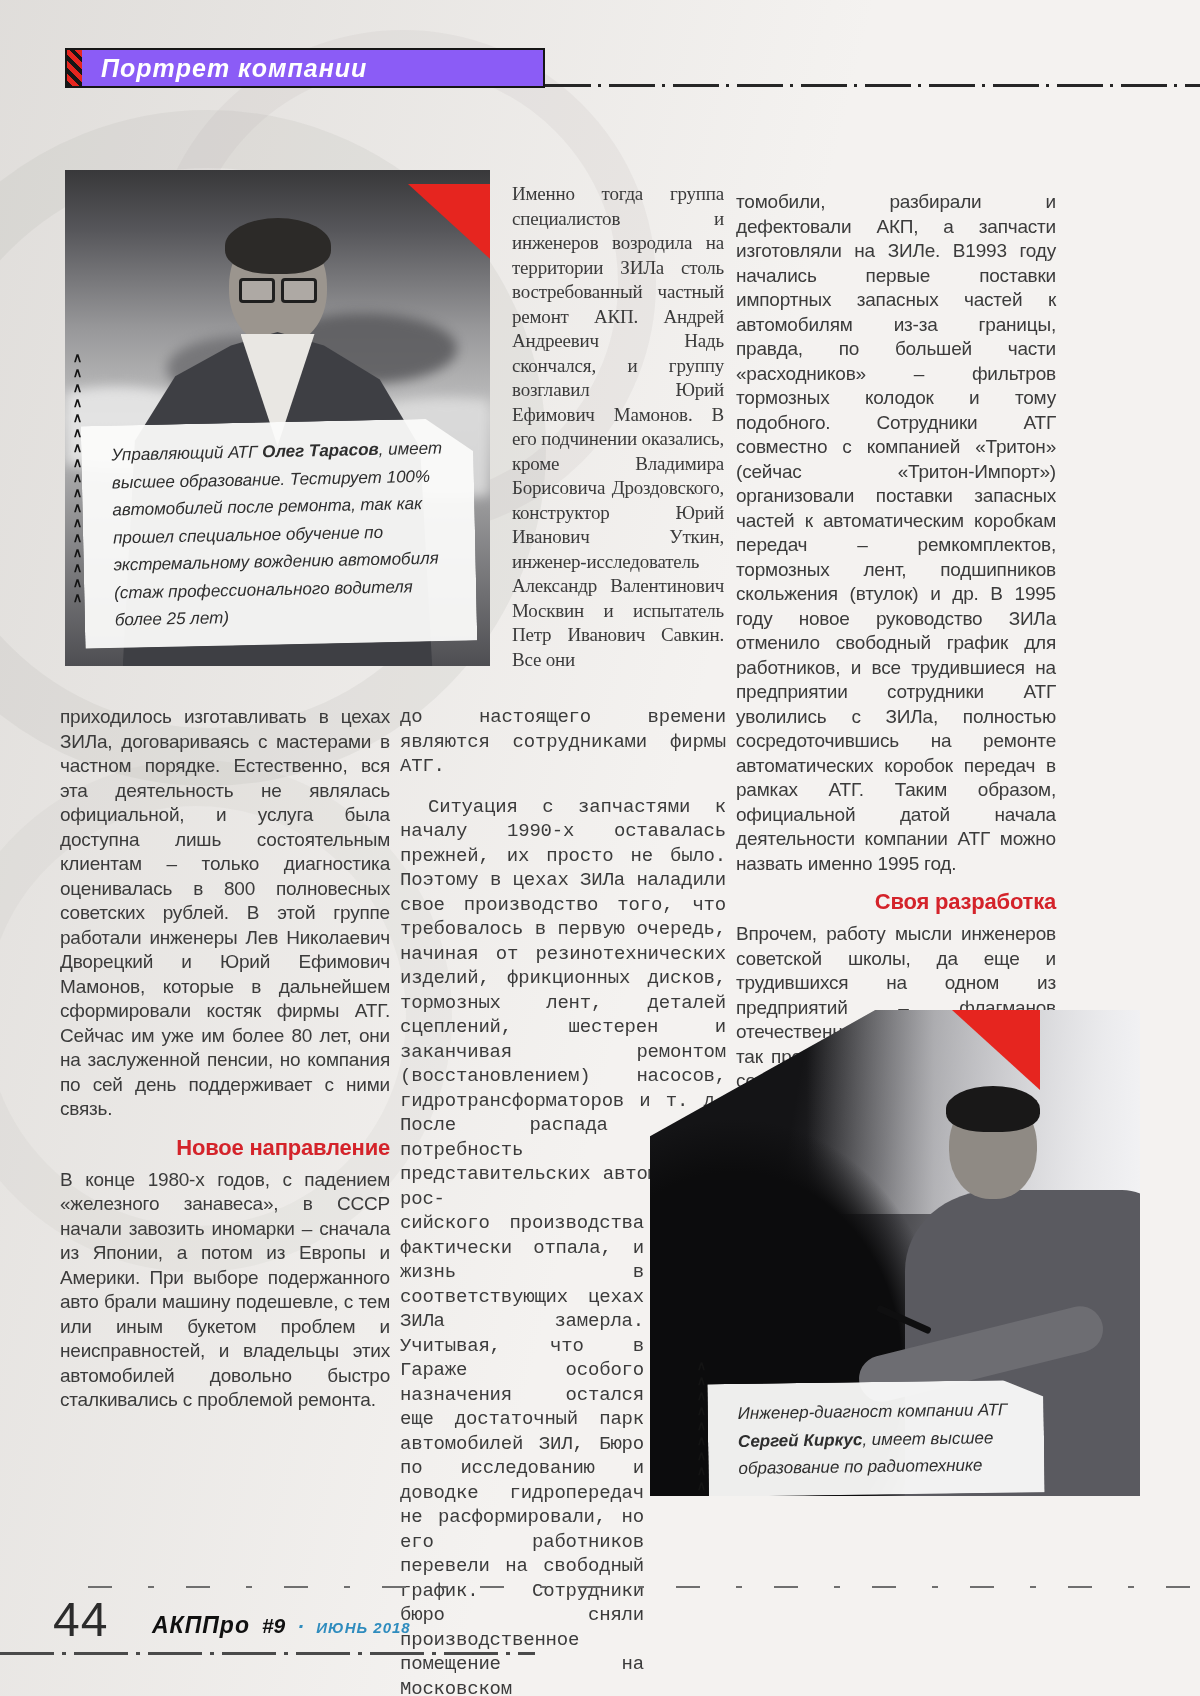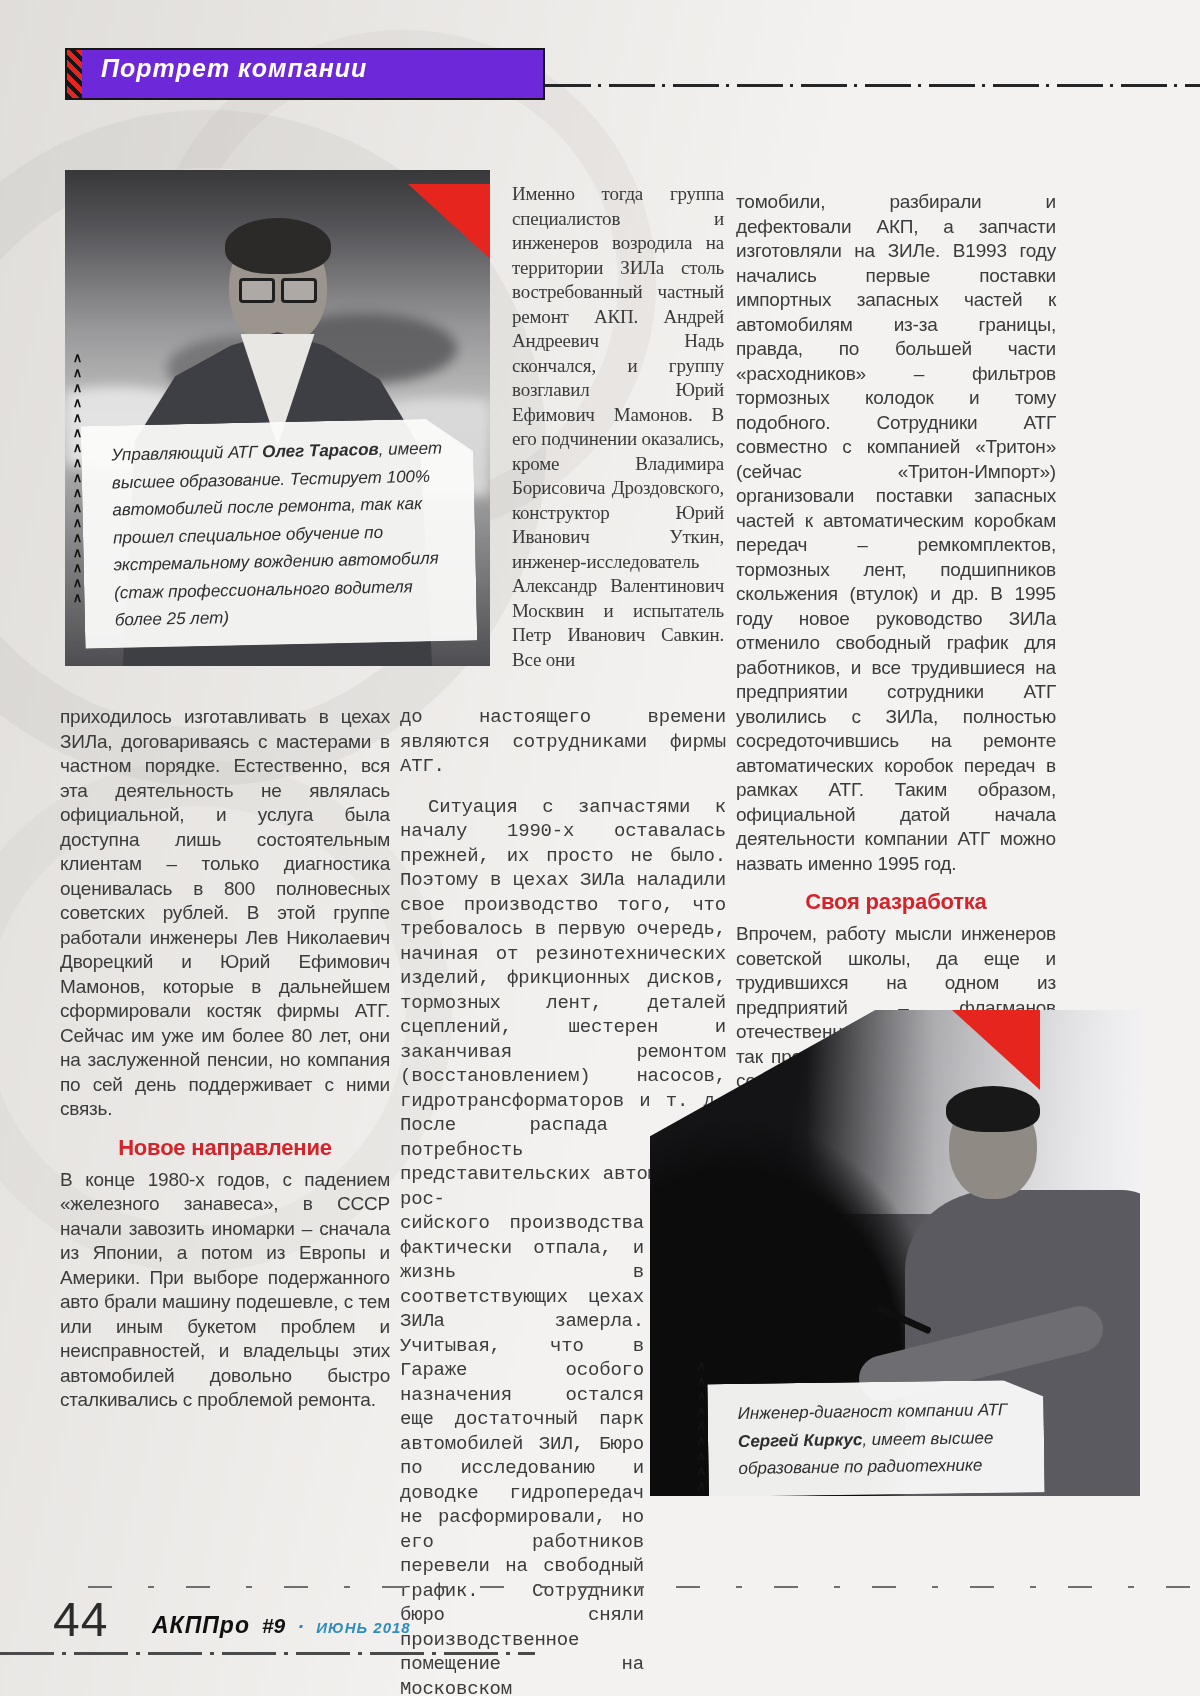--- a/index.html
+++ b/index.html
@@ -13,36 +13,36 @@
   .page-shade { position:absolute; inset:0; pointer-events:none;
     background:linear-gradient(104deg, rgba(199,196,192,0.45) 0%, rgba(210,207,203,0.20) 36%, rgba(255,255,255,0) 54%); }
   .wm-ring1 { position:absolute; left:-130px; top:110px; width:560px; height:560px;
     border:58px solid rgba(175,172,168,0.16); border-radius:50%; }
   .wm-ring2 { position:absolute; left:150px; top:30px; width:430px; height:430px;
     border:38px solid rgba(175,172,168,0.13); border-radius:50%; }
   .wm-ring3 { position:absolute; left:-60px; top:760px; width:420px; height:420px;
     border:46px solid rgba(175,172,168,0.10); border-radius:50%; }
 
   
-  .header-band { position:absolute; left:65px; top:48px; width:480px; height:52px;
-    background:#6d28d9; border:2px solid #161616; box-sizing:border-box; }
+  .header-band { position:absolute; left:65px; top:48px; width:480px; height:40px;
+    background:#8b5cf6; border:2px solid #161616; box-sizing:border-box; }
   .header-hatch { position:absolute; left:0; top:0; bottom:0; width:15px;
     background:repeating-linear-gradient(45deg, #161616 0 4px, #e6251f 4px 9px); }
   .header-title { position:absolute; left:34px; top:4px; color:#fff;
     font-size:25px; font-weight:bold; font-style:italic; letter-spacing:1px; }
   .header-rule { position:absolute; left:545px; top:84px; width:655px; height:3px;
     background:repeating-linear-gradient(to right, #262626 0 46px, transparent 46px 53px, #262626 53px 56px, transparent 56px 64px); }
 
   
   .body-text { font-size:19px; line-height:24.5px; letter-spacing:-0.2px;
     color:#3b3b3b; text-align:justify; }
   .body-text p { margin:0; }
   .body-text p.indent { text-indent:28px;margin-top:16px; }
   .red-heading { color:#d4232a; font-size:22px; font-weight:bold; line-height:26px;
-    margin:13px 0 7px 0; text-align:center; letter-spacing:-0.2px; }
+    margin:13px 0 7px 0; text-align:right; letter-spacing:-0.2px; }
 
   .col1 { position:absolute; left:60px;  top:705px; width:330px; }
   .col2-top { position:absolute; left:512px; top:182px; width:212px;font-family:Liberation Serif, serif; }
   .col2 { position:absolute; left:400px; top:705px; width:326px;font-family:Liberation Mono, monospace; }
   .col2 .narrow { width:244px; }
   .col3 { position:absolute; left:736px; top:190px; width:320px; }
 
   
   .photo { position:absolute; overflow:hidden; }
   .photo1 { left:65px; top:170px; width:425px; height:496px; }

